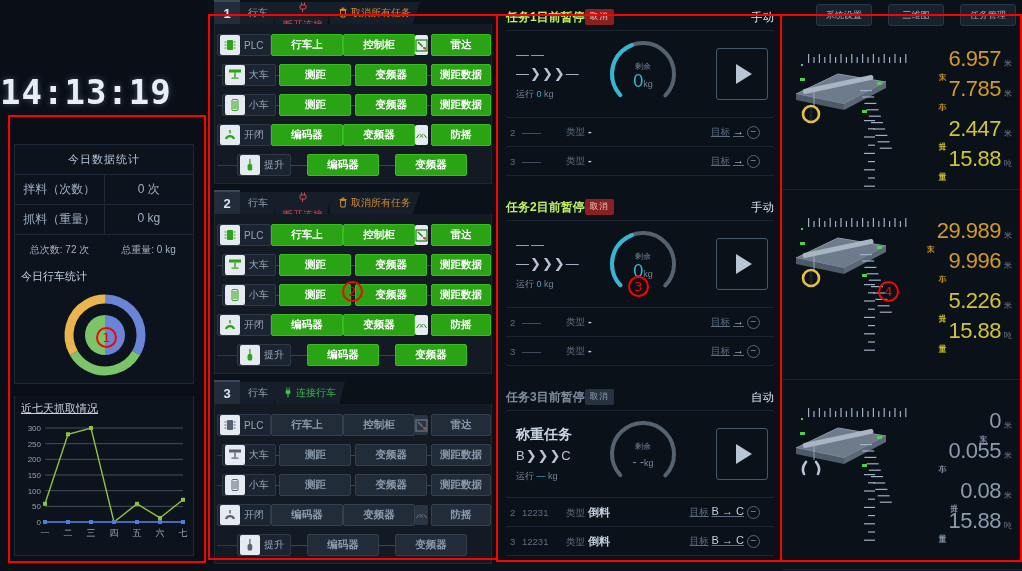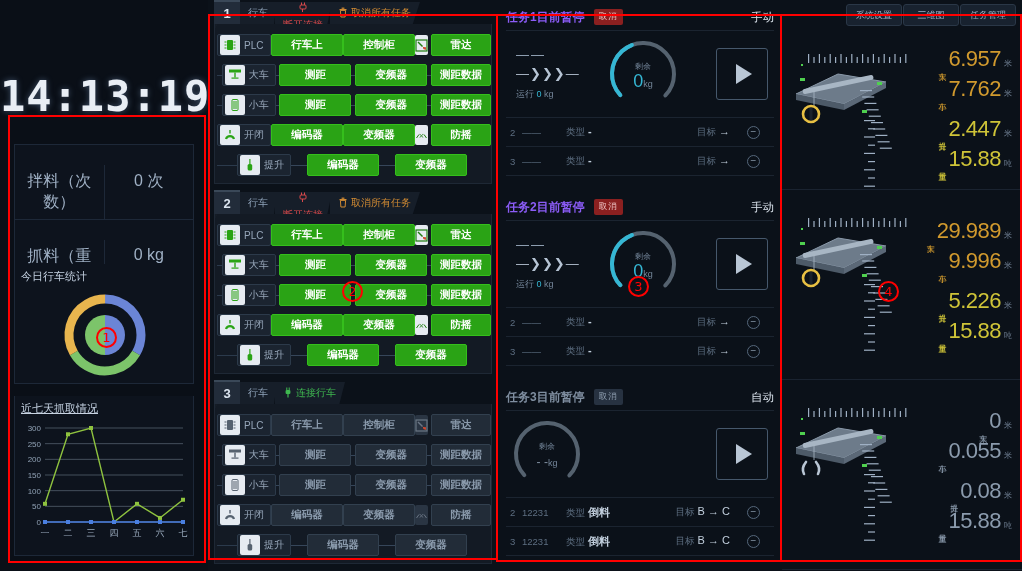--- a/index.html
+++ b/index.html
@@ -7,37 +7,37 @@
     width:1022px; height:571px; overflow:hidden;
     background:#0c1119;
     font-family:"Liberation Sans","DejaVu Sans",sans-serif;
     color:#c9d4e2;
   }
   #root{position:relative;width:1022px;height:571px;background:#0b1018;}
 
   
   #sidebar{position:absolute;left:0;top:0;width:208px;height:571px;background:#0a0f17;}
   .clock{
-    position:absolute;left:0;top:72px;width:208px;text-align:right;
+    position:absolute;left:0;top:72px;width:208px;text-align:left;
     font-family:"DejaVu Sans Mono","Liberation Mono",monospace;
-    font-size:42px;letter-spacing:1px;color:#e9eef5;font-weight:700;
+    font-size:34px;letter-spacing:1px;color:#e9eef5;font-weight:700;
     text-shadow:0 0 6px rgba(160,200,255,.35);
   }
   .panel{
     position:absolute;left:14px;width:180px;
     background:#0d131d;border:1px solid #1d2838;
   }
   .stats-card{top:144px;}
   .stats-title{
     text-align:center;font-size:11px;color:#b7c6d8;padding:7px 0;
     border-bottom:1px solid #1d2838;letter-spacing:1px;
   }
   .stats-row{display:flex;border-bottom:1px solid #1d2838;}
   .stats-row > div{
-    flex:1;text-align:center;font-size:16px;color:#9fb0c4;padding:6px 0;margin-top:20px;
+    flex:1;text-align:center;font-size:12px;color:#9fb0c4;padding:6px 0;
   }
   .stats-row > div:first-child{border-right:1px solid #1d2838;}
   .stats-total{display:flex;padding:8px 0;}
   .stats-total > div{flex:1;text-align:center;font-size:10px;color:#9fb0c4;}
 
   .driving-card{top:264px;height:120px;border-top:none;}
   .card-label{font-size:11px;color:#c3d0e0;padding:5px 0 0 6px;}
   .donut-wrap{position:relative;width:180px;height:98px;}
   .donut{position:absolute;left:50%;top:4px;transform:translateX(-50%);}
 
@@ -89,24 +89,24 @@
   .sqic{
     width:20px;height:20px;display:flex;align-items:center;justify-content:center;
     background:#e6ebf1;border-radius:2px;font-size:9px;color:#444;
   }
   .sqic.dim{background:#2a3543;color:#7e8ea1;}
 
   
   #taskCol{position:absolute;left:498px;top:0;width:284px;height:571px;background:#0b1119;}
   .task-block{position:relative;width:284px;height:190px;padding:4px 8px 0 8px;}
   .task-head{display:flex;align-items:center;height:26px;}
-  .task-title{font-size:12px;color:#8b5cf6;font-weight:600;}
+  .task-title{font-size:12px;color:#bef264;font-weight:600;}
   .task-title.dim{color:#7f8ea0;}
   .cancel-badge{
-    margin-left:9px;font-size:8.5px;background:#8b2020;color:#f0c6c6;
+    font-size:8.5px;background:#8b2020;color:#f0c6c6;
     padding:2px 5px;border-radius:2px;letter-spacing:1px;
   }
   .cancel-badge.dim{background:#273241;color:#93a3b5;}
   .mode{margin-left:auto;font-size:11.5px;color:#dde5ee;}
   .task-main{
     display:flex;align-items:center;height:88px;border-top:1px solid #1b2430;
     border-bottom:1px solid #1b2430;
   }
   .tinfo{width:96px;padding-left:10px;}
   .tinfo .tdash{font-size:13px;color:#9fb0c4;letter-spacing:2px;}
@@ -132,32 +132,32 @@
     border-top:10px solid transparent;border-bottom:10px solid transparent;margin-left:4px;
   }
   .qrow{
     display:flex;align-items:center;height:29px;font-size:9.5px;color:#5d6e81;
     border-bottom:1px solid #1b2430;
   }
   .qrow .qn{width:16px;padding-left:4px;}
   .qrow .qid{width:44px;color:#5d6e81;}
   .qrow .qt{color:#5d6e81;}
   .qrow .qt b{color:#c2cfdd;font-size:11px;margin-left:3px;}
-  .qrow .qg{margin-left:auto;margin-right:44px;color:#5d6e81;}
+  .qrow .qg{margin-left:auto;margin-right:30px;color:#5d6e81;text-decoration:underline;}
   .qrow .qg b{color:#c2cfdd;font-size:11px;font-weight:400;margin-left:3px;}
   .qrow .qminus{
     position:absolute;right:14px;width:13px;height:13px;border:1px solid #55677b;
     border-radius:50%;display:flex;align-items:center;justify-content:center;
     font-size:10px;color:#8b9bad;line-height:0;
   }
   .qwrap{position:relative;}
 
   
   #measCol{position:absolute;left:782px;top:0;width:240px;height:571px;background:#0b1119;}
-  .topbtns{position:absolute;right:6px;top:4px;display:flex;gap:1px;text-align:center;}
+  .topbtns{position:absolute;right:6px;top:4px;display:flex;gap:16px;text-align:center;}
   .topbtn{
     width:56px;height:22px;background:#18222f;border:1px solid #2a3747;border-radius:3px;
     font-size:9px;color:#9fb0c4;display:flex;align-items:center;justify-content:center;
   }
   .meas-block{position:relative;width:240px;height:190px;border-bottom:1px solid #1a2330;}
   .meas-block:first-of-type{padding-top:30px;height:190px;}
   .meas-vals{position:absolute;right:10px;top:28px;width:128px;}
   .mv{display:flex;align-items:baseline;justify-content:flex-end;margin-bottom:4px;}
   .mv .mlab{
     font-size:8px;line-height:9px;width:11px;text-align:center;margin-right:2px;
@@ -181,20 +181,21 @@
 </style>
 </head>
 <body>
 
 <div id="root">
 
   <div id="sidebar">
     <div class="clock">14:13:19</div>
 
     <div class="panel stats-card">
+      <div class="stats-title">今日数据统计</div>
       <div class="stats-row">
         <div>拌料（次数）</div>
         <div>0 次</div>
       </div>
       <div class="stats-row">
         <div>抓料（重量）</div>
         <div>0 kg</div>
       </div>
       <div class="stats-total">
         <div>总次数: 72 次</div>
@@ -744,20 +745,25 @@
           </div>
         </div>
       </div>
       <div class="task-block">
         <div class="task-head">
           <span class="task-title dim">任务3目前暂停</span>
           <span class="cancel-badge dim">取消</span>
           <span class="mode">自动</span>
         </div>
         <div class="task-main">
+          <div class="tinfo">
+            <div class="tname">称重任务</div>
+            <div class="tpath">B❯❯❯C</div>
+            <div class="trun"><span>运行</span> <b>—</b> <span>kg</span></div>
+          </div>
           <div class="gauge"><svg width="82" height="82" viewBox="0 0 82 82">
               <g transform="translate(41,41) rotate(137)">
                 <circle r="31" fill="none" stroke="#55626f" stroke-width="4" stroke-linecap="round" stroke-dasharray="144.1 50.6"></circle>
               </g>
             </svg><div class="glab">剩余</div><div class="gval dim"><em style="font-style:normal">- -</em><span>kg</span></div></div>
           <div class="playbtn">
             <div class="tri"></div>
           </div>
         </div>
         <div class="qwrap">
@@ -853,21 +859,21 @@
             <rect x="72" y="58" width="5" height="3" fill="#4fd04f"></rect>
           </svg></div>
         <div class="meas-vals" style="top: 46px;">
           <div class="mv amber">
             <span class="mlab">大车</span>
             <span class="mnum">6.957</span>
             <span class="munit">米</span>
           </div>
           <div class="mv amber">
             <span class="mlab">小车</span>
-            <span class="mnum">7.762</span>
+            <span class="mnum">7.785</span>
             <span class="munit">米</span>
           </div>
           <div class="mv yellow gap">
             <span class="mlab">提升</span>
             <span class="mnum">2.447</span>
             <span class="munit">米</span>
           </div>
           <div class="mv yellow">
             <span class="mlab">重量</span>
             <span class="mnum">15.88</span>

